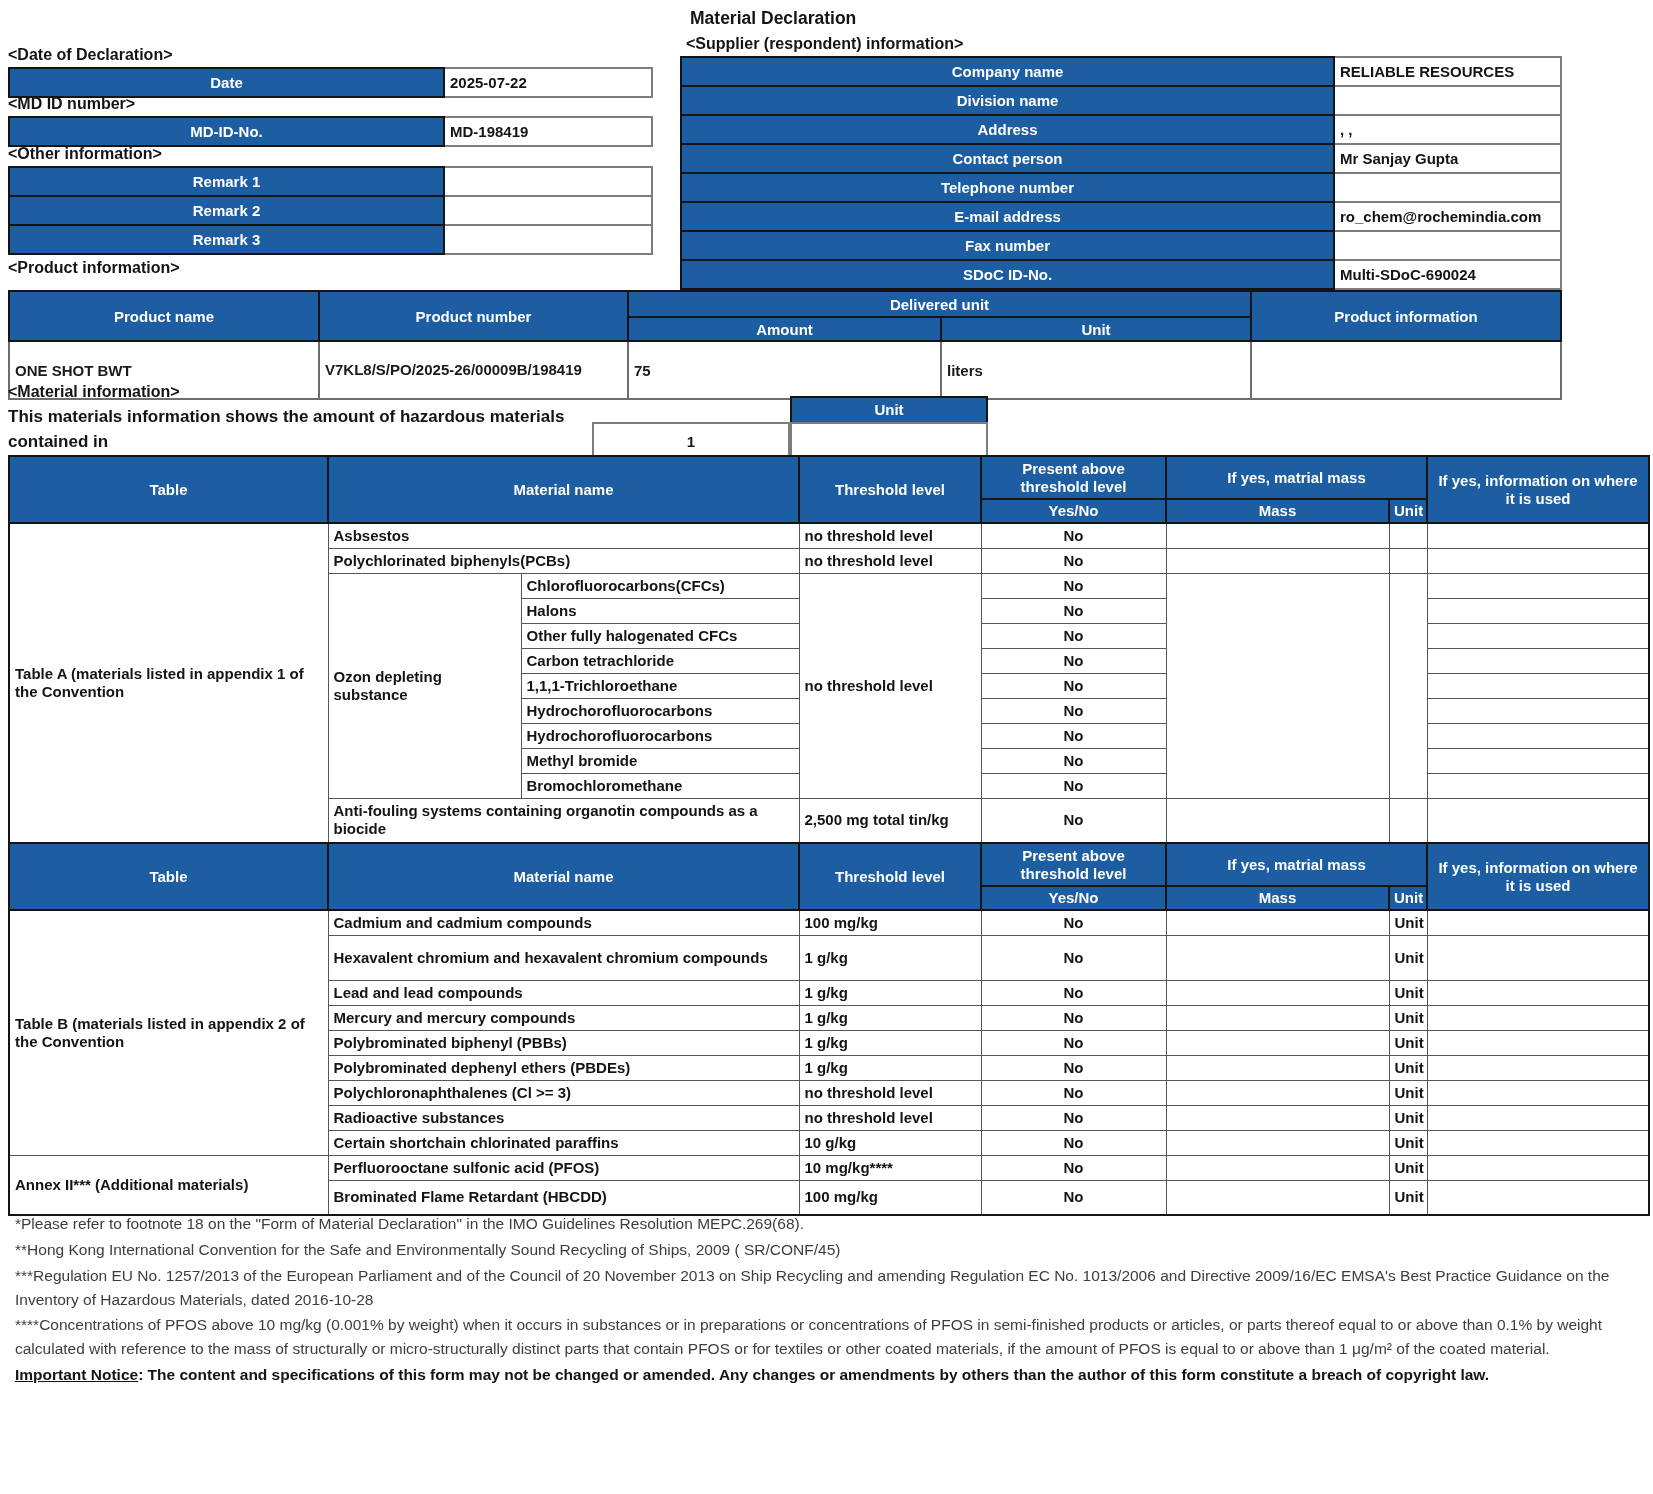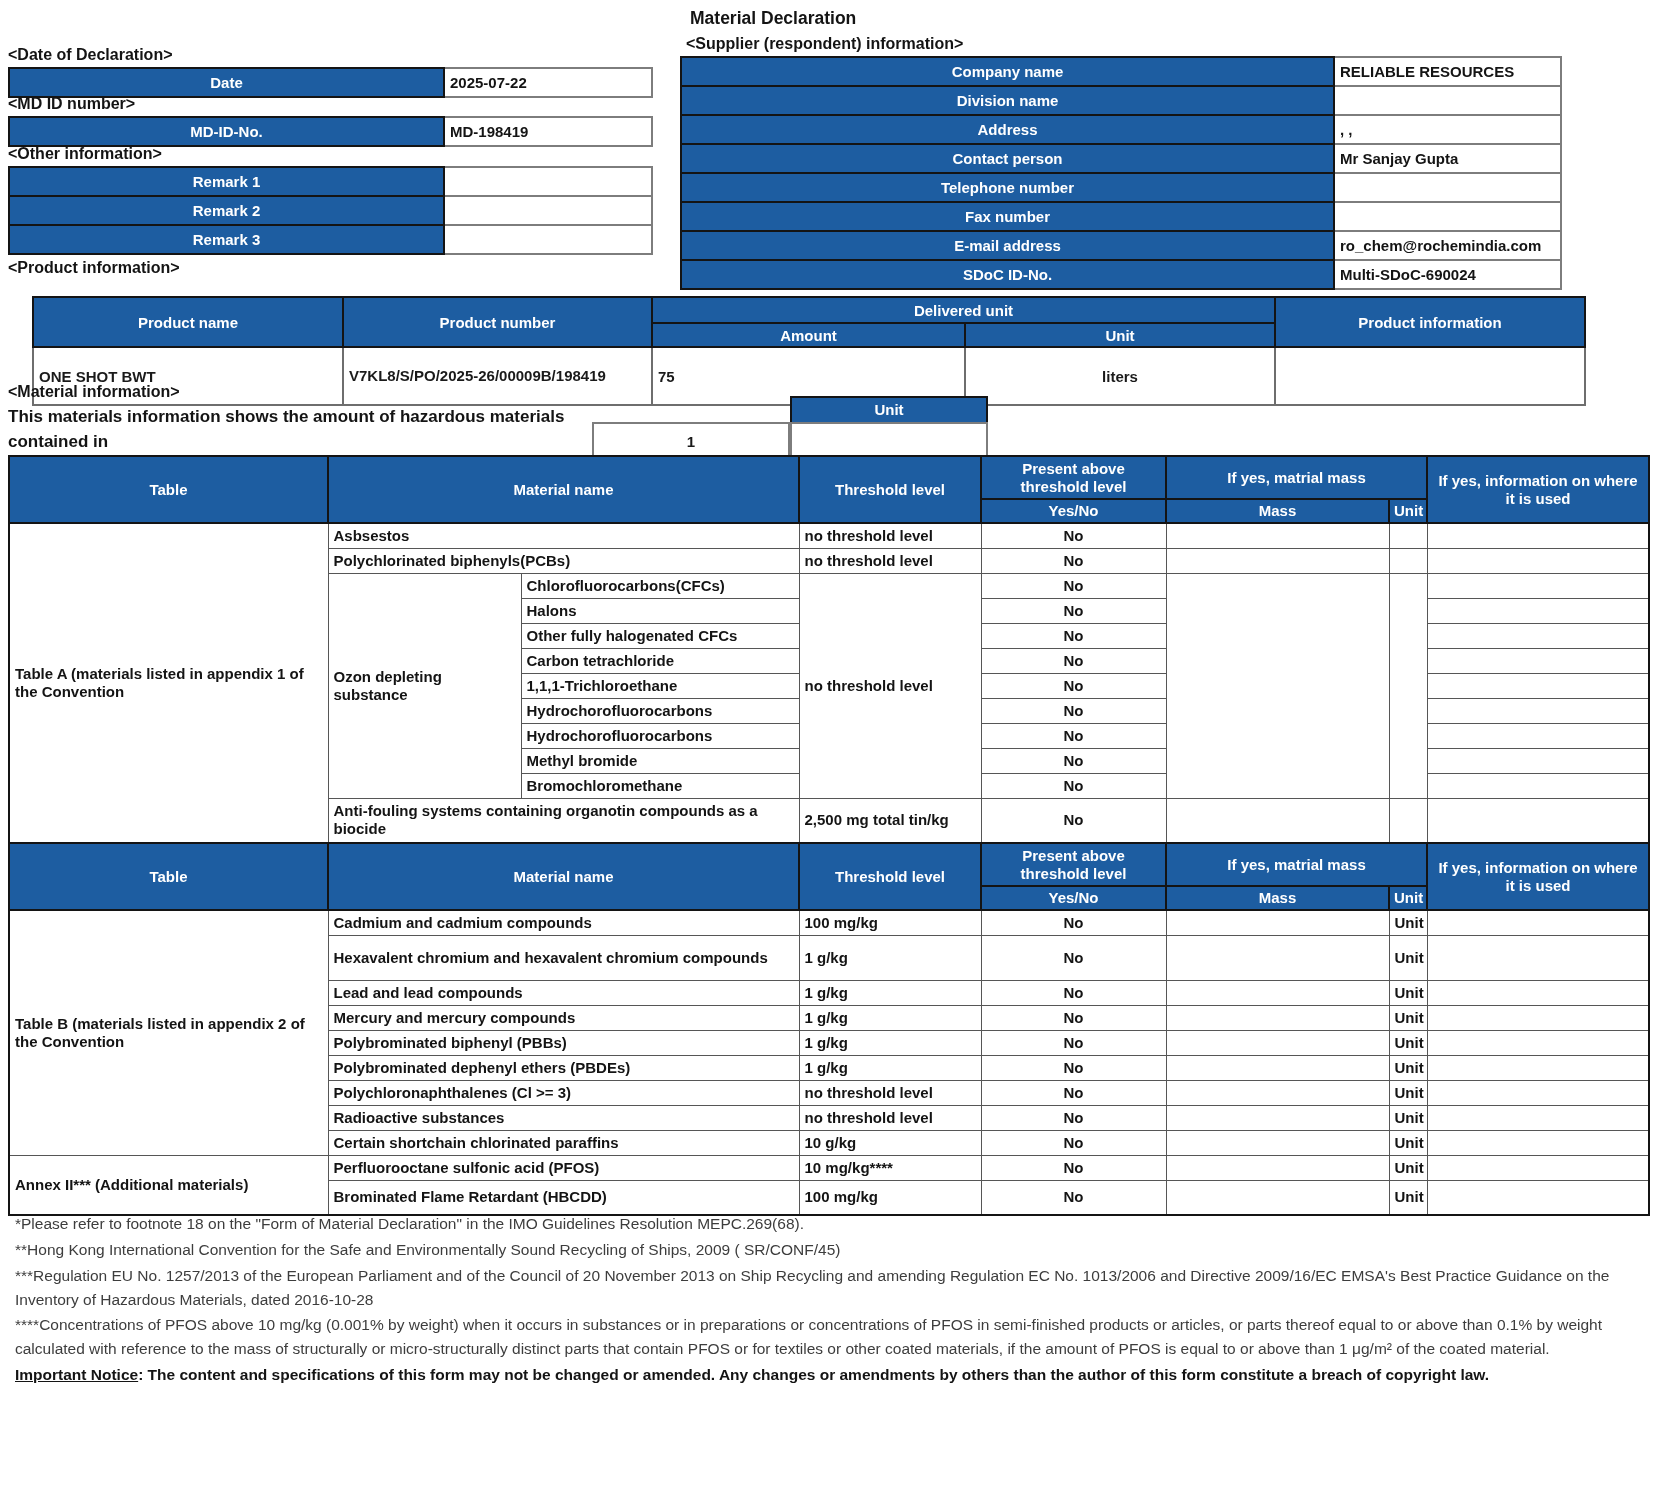--- a/index.html
+++ b/index.html
@@ -117,36 +117,36 @@
   </tr>
   <tr>
     <td class="lbl blue">Contact person</td>
     <td class="val">Mr Sanjay Gupta</td>
   </tr>
   <tr>
     <td class="lbl blue">Telephone number</td>
     <td class="val"></td>
   </tr>
   <tr>
-    <td class="lbl blue">Fax number</td>
-    <td class="val"></td>
-  </tr>
-  <tr>
     <td class="lbl blue">E-mail address</td>
     <td class="val">ro_chem@rochemindia.com</td>
   </tr>
   <tr>
+    <td class="lbl blue">Fax number</td>
+    <td class="val"></td>
+  </tr>
+  <tr>
     <td class="lbl blue">SDoC ID-No.</td>
     <td class="val">Multi-SDoC-690024</td>
   </tr>
 </tbody>
   </table>
 
 <div class="abs sec-label" style="left:8px;top:259px;">&lt;Product information&gt;</div>
-<table class="ptab abs" style="left:8px;top:296px;width:1552px;margin-left:24px;">
+<table class="ptab abs" style="left:8px;top:290px;width:1552px;">
   <colgroup>
     <col style="width:310px">
       <col style="width:309px">
       <col style="width:313px">
       <col style="width:310px">
       <col style="width:310px">
   </colgroup>
   <tbody>
       <tr style="height:26px;">
     <th class="blue" rowspan="2">Product name</th>
@@ -155,21 +155,21 @@
     <th class="blue" rowspan="2">Product information</th>
   </tr>
   <tr style="height:24px;">
     <th class="blue">Amount</th>
     <th class="blue">Unit</th>
   </tr>
   <tr style="height:58px;">
     <td>ONE SHOT BWT</td>
     <td style="white-space:normal;line-height:1.25;">V7KL8/S/PO/2025-26/00009B/198419</td>
     <td style="vertical-align:middle;">75</td>
-    <td style="text-align:center;">liters</td>
+    <td style="text-align:left;">liters</td>
     <td></td>
   </tr>
 </tbody>
   </table>
 
 <div class="abs sec-label" style="left:8px;top:383px;">&lt;Material information&gt;</div>
 <div class="abs desc" style="left:8px;top:405px;width:575px;">This materials information shows the amount of hazardous materials contained in</div>
 <div class="abs blue" style="left:790px;top:396px;width:194px;height:24px;line-height:24px;font-size:15px;border:2px solid #141414;">Unit</div>
 <div class="abs box" style="left:592px;top:422px;width:194px;height:36px;line-height:36px;text-align:center;font-weight:bold;font-size:15px;">1</div>
 <div class="abs box" style="left:790px;top:422px;width:194px;height:36px;"></div>

